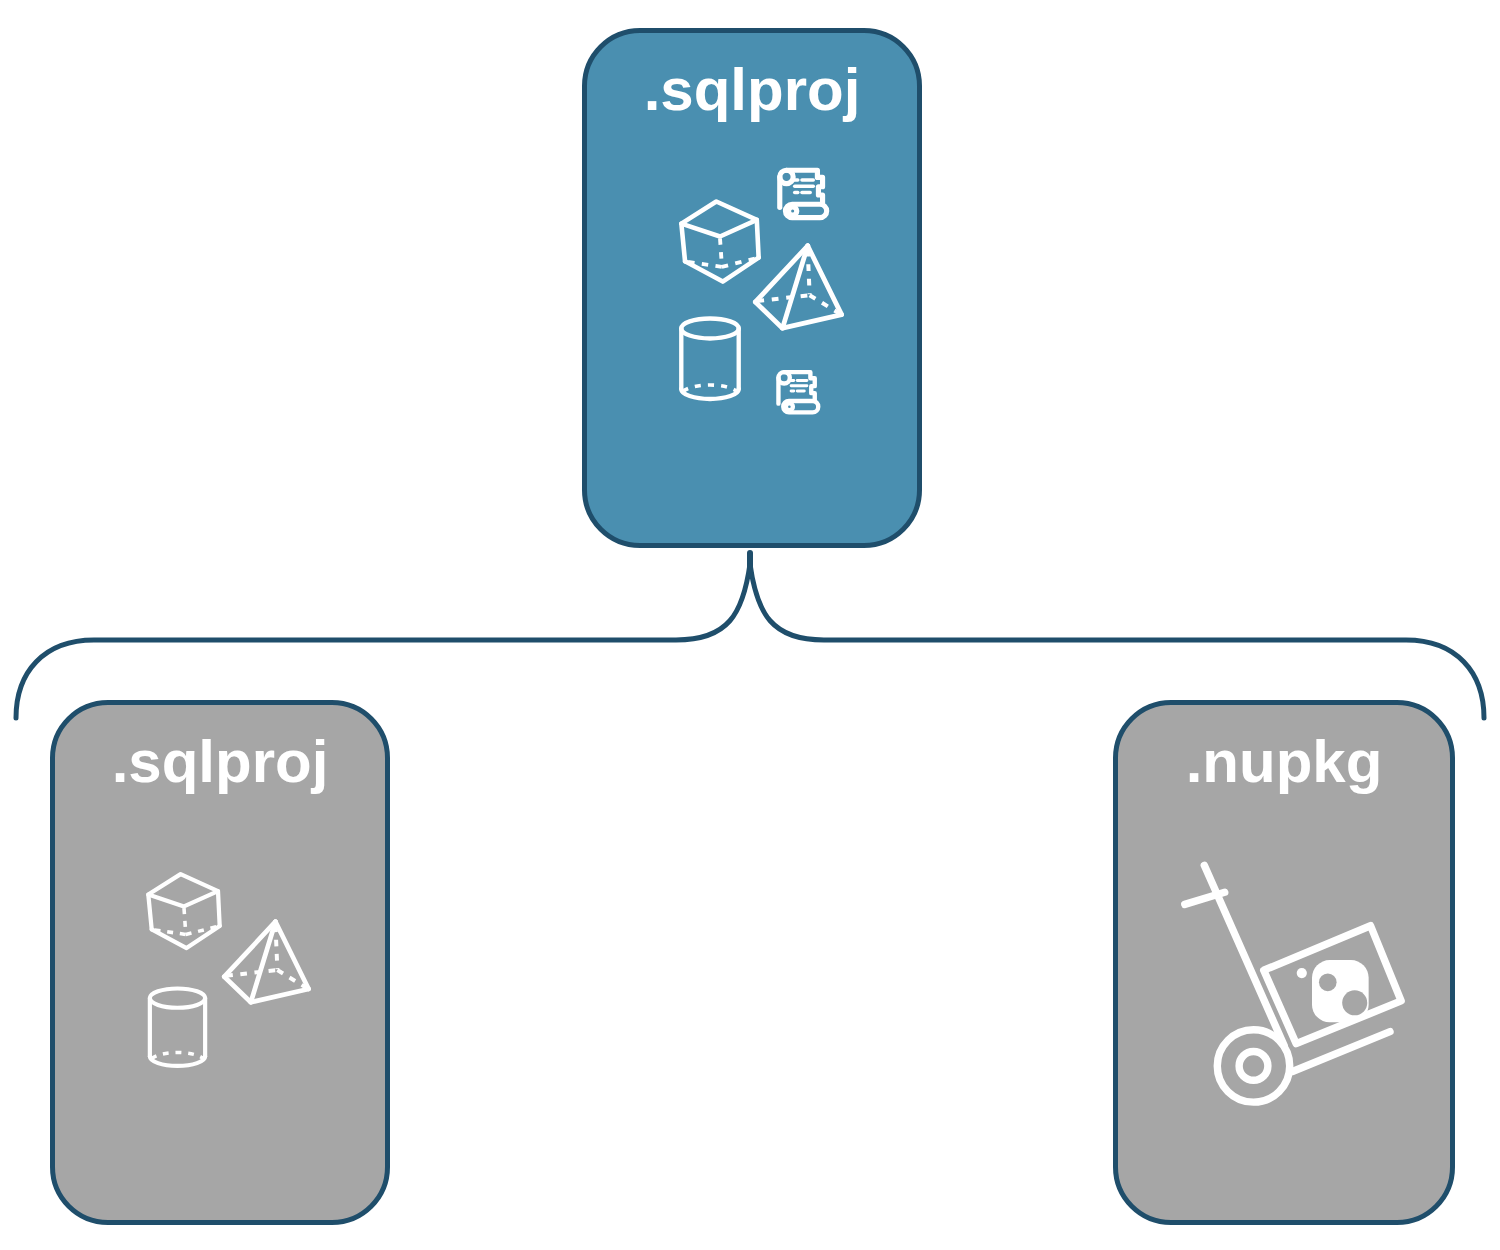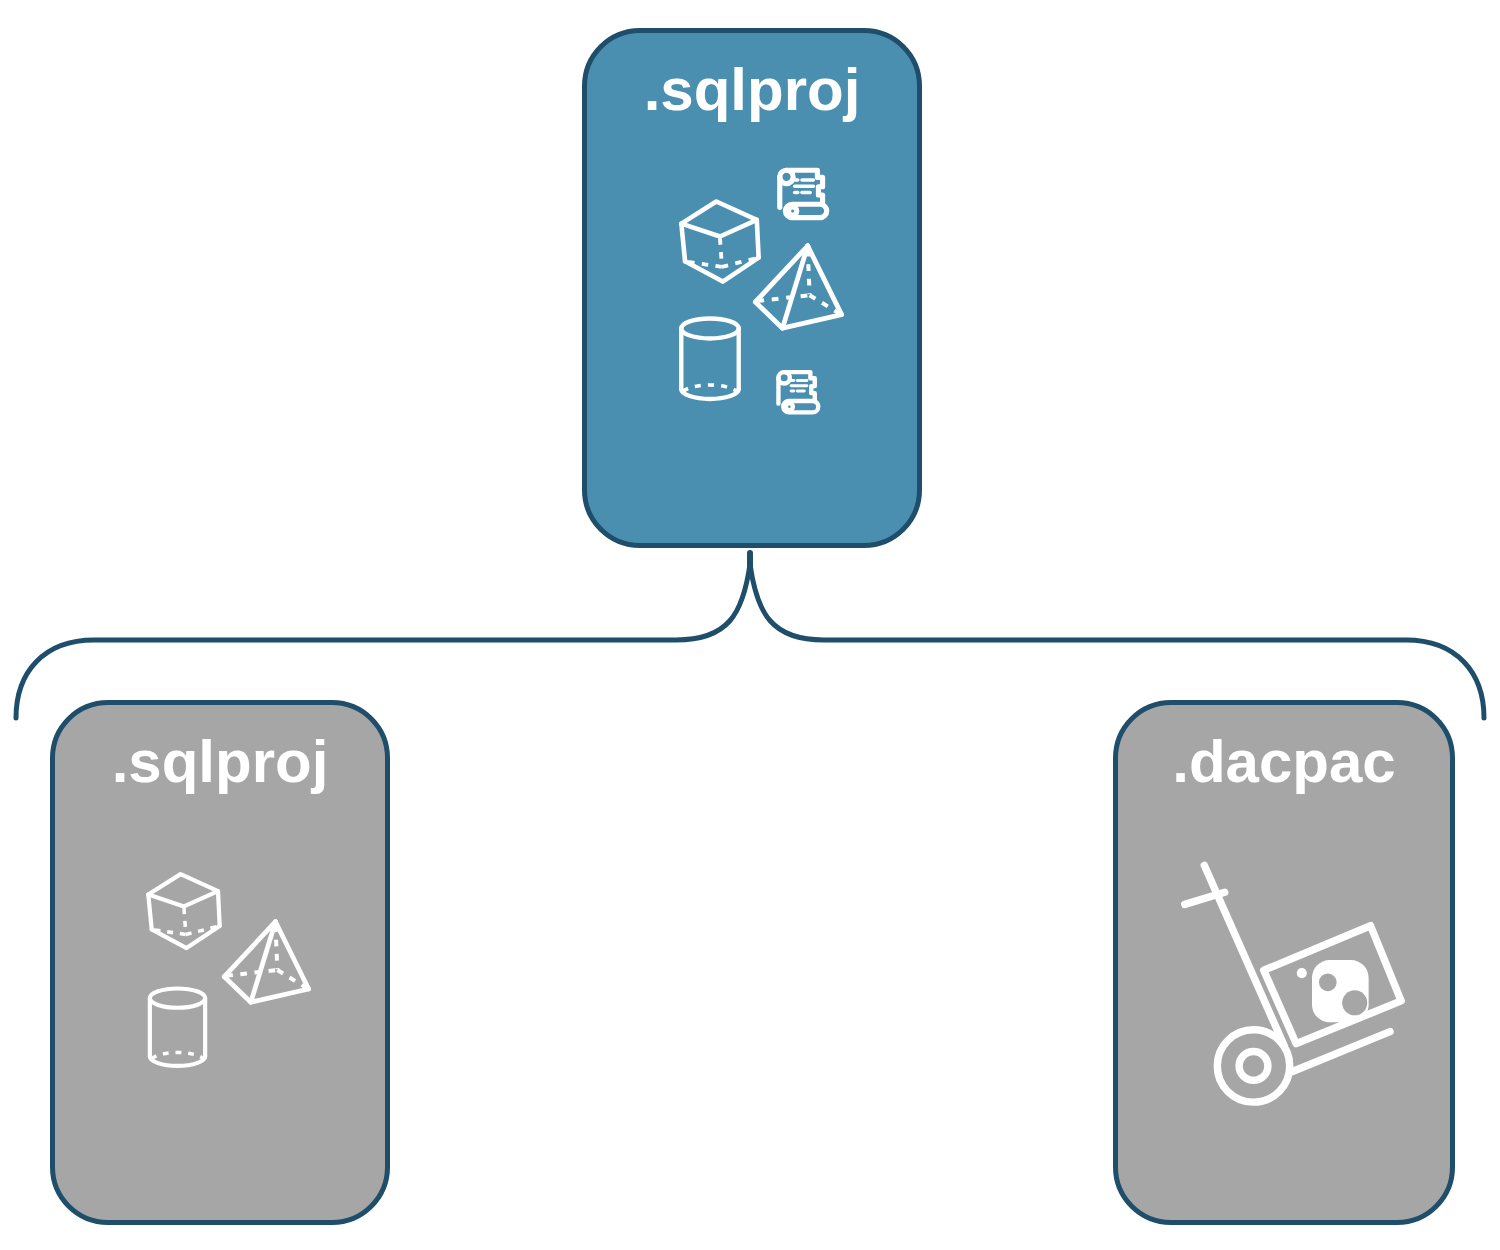--- a/index.html
+++ b/index.html
@@ -145,19 +145,19 @@
     <div class="node-title">.sqlproj</div>
     <svg class="cluster" viewBox="0 0 330 515">
       <use href="#sym-cube" x="84" y="164" width="90" height="85"></use>
       <use href="#sym-pyramid" x="162" y="212" width="98" height="90"></use>
       <use href="#sym-cylinder" x="89" y="280" width="67" height="84"></use>
     </svg>
   </div>
 
 
   <div class="node secondary" style="left:1113px;top:700px;width:342px;height:525px;">
-    <div class="node-title">.dacpac</div>
+    <div class="node-title">.nupkg</div>
     <svg class="cluster" viewBox="0 0 332 515">
       <use href="#sym-hand-truck" x="64" y="152" width="260" height="260"></use>
     </svg>
   </div>
 
 </div>
 
 </body></html>

